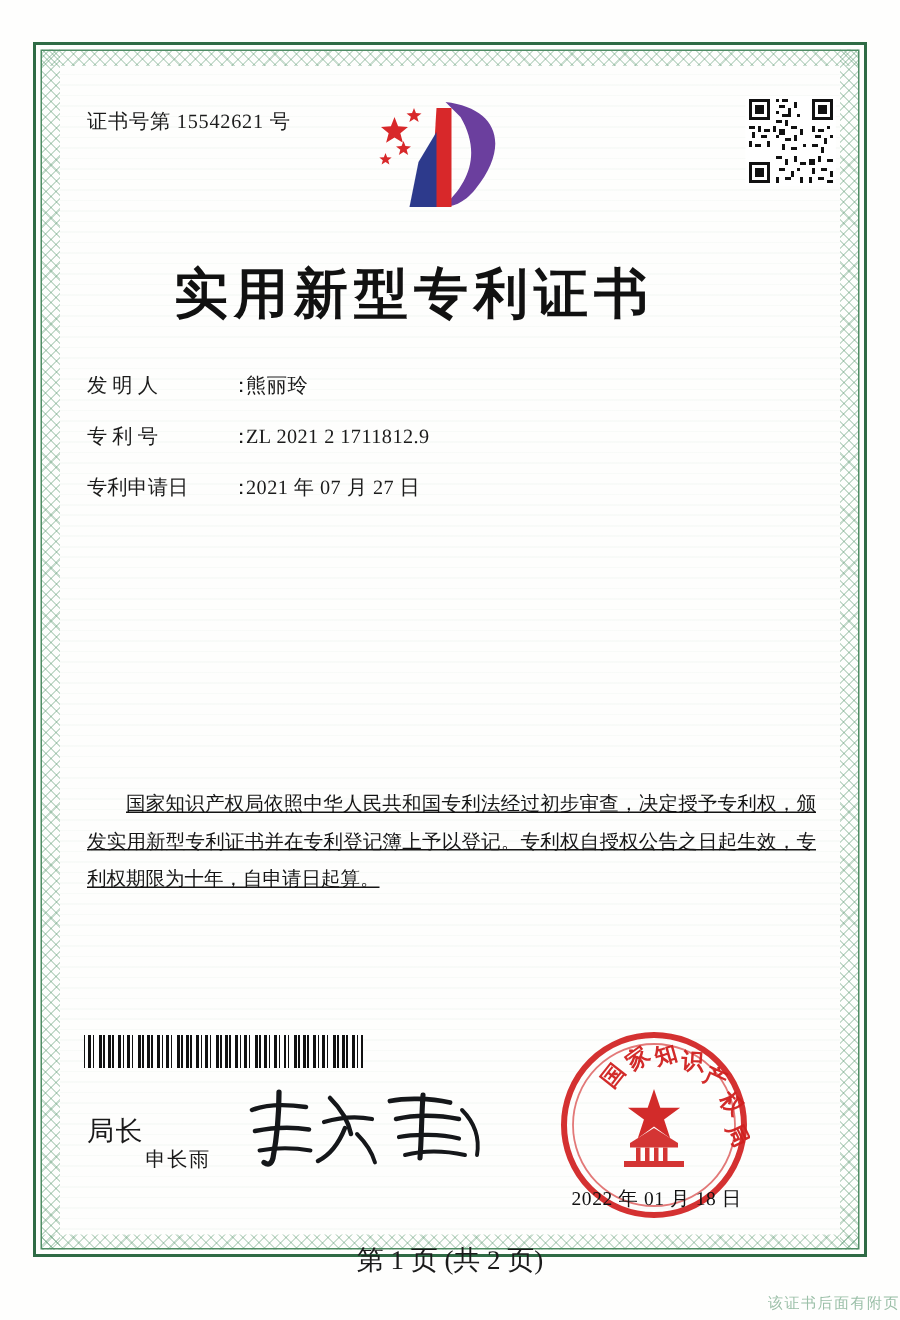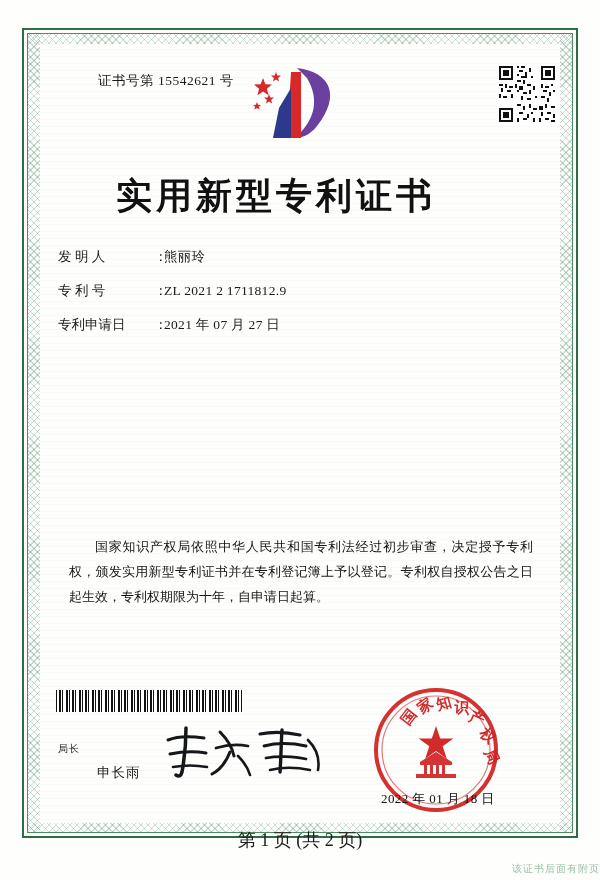--- a/index.html
+++ b/index.html
@@ -71,21 +71,20 @@
     pointer-events: none;
   }
 
   
   .cert-number {
     position: absolute;
     left: 58px; top: 72px;
     font-size: 13.5px;
     letter-spacing: 0.5px;
     color: #1c1c1c;
-    margin-left: 40px;
   }
 
   
   .logo {
     position: absolute;
     left: 243px; top: 62px;
     width: 112px; height: 80px;
   }
   .logo svg { display:block; }
 
@@ -154,21 +153,22 @@
     position: absolute;
     left: 58px;
     top: 523px;
     width: 486px;
     font-size: 13px;
     line-height: 25px;
     color: #151515;
     text-align: justify;
   }
   .body-text p {
-    margin: 11px;
+    margin: 0;
+    text-decoration: underline;
   }
   .body-text p.indent {
     text-indent: 26px;
   }
   .body-text p.second {
     margin-top: 2px;
     text-indent: 13px;
   }
 
   
@@ -180,21 +180,21 @@
       90deg,
       #111 0 1px, #fff 1px 3px, #111 3px 5px, #fff 5px 6px,
       #111 6px 7px, #fff 7px 10px, #111 10px 12px, #fff 12px 13px
     );
   }
 
   
   .sig-label-1 {
     position: absolute;
     left: 58px; top: 742px;
-    font-size: 10px;
+    font-size: 18px;
     letter-spacing: 1px;
   }
   .sig-label-2 {
     position: absolute;
     left: 58px; top: 764px;
     font-size: 13.5px;
     letter-spacing: 1px;
     margin-left: 39px;
   }
   .signature {

